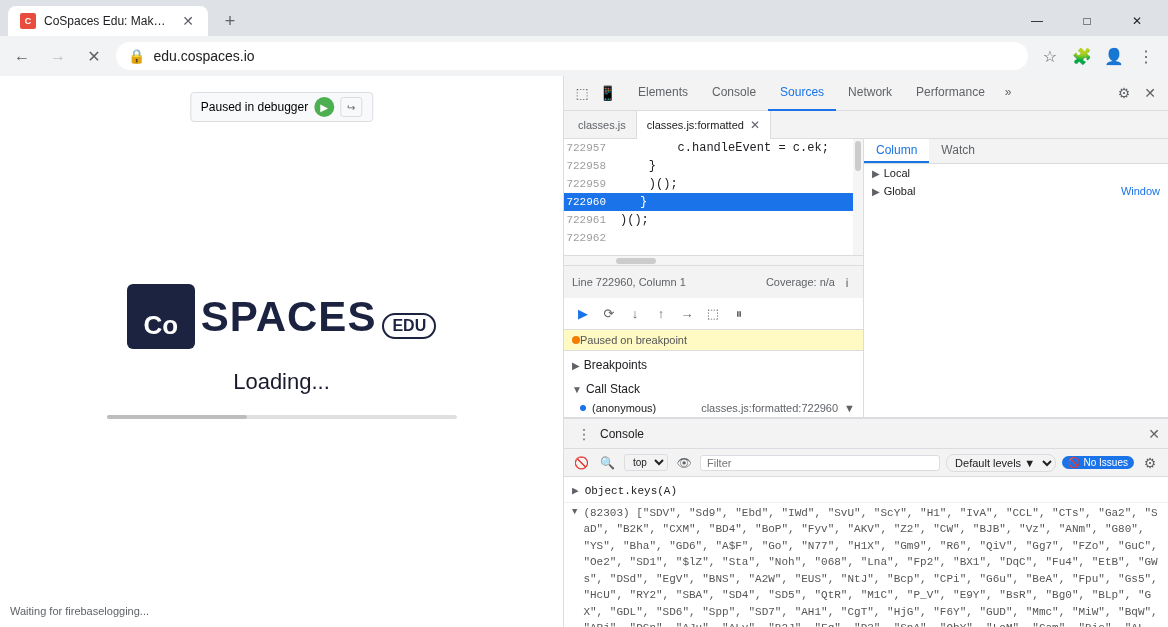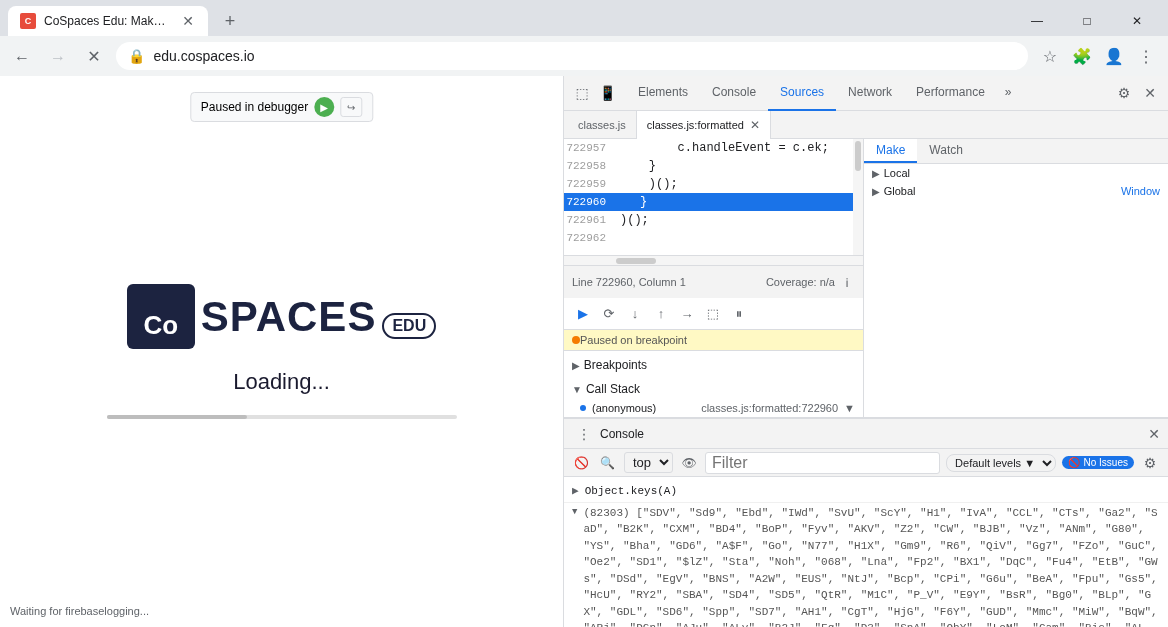--- a/index.html
+++ b/index.html
@@ -86,23 +86,23 @@
     .scope-arrow { font-size: 10px; color: #5f6368; }
     .scope-value { color: #1a73e8; margin-left: auto; font-size: 11px; }
 
     
     .console-panel { display: flex; flex-direction: column; height: 210px; border-top: 2px solid #dadce0; }
     .console-header { display: flex; align-items: center; padding: 0 8px; background: #f3f3f3; border-bottom: 1px solid #dadce0; height: 30px; gap: 4px; }
     .console-title { font-size: 12px; color: #202124; font-weight: 500; flex: 1; }
     .console-close { color: #5f6368; font-size: 14px; cursor: pointer; }
     .console-toolbar { display: flex; align-items: center; padding: 3px 8px; gap: 6px; border-bottom: 1px solid #dadce0; height: 28px; background: #f3f3f3; }
     .console-btn { width: 20px; height: 20px; display: flex; align-items: center; justify-content: center; border: none; background: transparent; cursor: pointer; color: #5f6368; font-size: 12px; border-radius: 3px; }
-    .context-select { background: #f3f3f3; border: 1px solid #dadce0; border-radius: 3px; font-size: 13px; color: #202124; padding: 1px 4px; cursor: pointer; }
+    .context-select { background: #f3f3f3; border: 1px solid #dadce0; border-radius: 3px; font-size: 10px; color: #202124; padding: 1px 4px; cursor: pointer; }
     .eye-btn { width: 20px; height: 20px; display: flex; align-items: center; justify-content: center; border: none; background: transparent; cursor: pointer; color: #5f6368; font-size: 12px; }
-    .filter-input { flex: 1; border: 1px solid #dadce0; border-radius: 3px; background: #fff; font-size: 16px; padding: 1px 6px; color: #202124; }
+    .filter-input { flex: 1; border: 1px solid #dadce0; border-radius: 3px; background: #fff; font-size: 11px; padding: 1px 6px; color: #202124; }
     .levels-select { background: #f3f3f3; border: 1px solid #dadce0; border-radius: 8px; font-size: 11px; color: #202124; padding: 1px 4px; cursor: pointer; }
     .no-issues-badge { background: #1a73e8; color: #fff; font-size: 10px; padding: 1px 6px; border-radius: 10px; display: flex; align-items: center; gap: 3px; }
     .settings-btn { width: 20px; height: 20px; display: flex; align-items: center; justify-content: center; border: none; background: transparent; cursor: pointer; color: #5f6368; font-size: 14px; }
 
     .console-output { flex: 1; overflow-y: auto; padding: 4px 0; font-family: 'Courier New', monospace; font-size: 11px; background: #fff; }
     .console-line { display: flex; align-items: flex-start; padding: 2px 8px; gap: 6px; border-bottom: 1px solid #f0f0f0; }
     .console-arrow { color: #5f6368; font-size: 11px; flex-shrink: 0; margin-top: 1px; }
     .console-text { color: #202124; word-break: break-all; line-height: 1.5; }
     .expandable-arrow { color: #5f6368; font-size: 9px; cursor: pointer; flex-shrink: 0; margin-top: 2px; }
     .devtools-body { flex: 1; display: flex; flex-direction: column; overflow: hidden; }
@@ -295,21 +295,21 @@
               <span class="call-stack-dot"></span>
               <span>(anonymous)</span>
               <span class="call-stack-file">classes.js:formatted:722960</span>
               <span class="call-stack-dropdown">▼</span>
             </div>
           </div>
         </div>
 
         <div class="side-panels">
           <div class="panel-tabs">
-            <div class="panel-tab active">Make</div>
+            <div class="panel-tab active">Column</div>
             <div class="panel-tab">Watch</div>
           </div>
           <div>
             <div class="scope-item">
               <span class="scope-arrow">▶</span>
               <span>Local</span>
             </div>
             <div class="scope-item">
               <span class="scope-arrow">▶</span>
               <span>Global</span>

